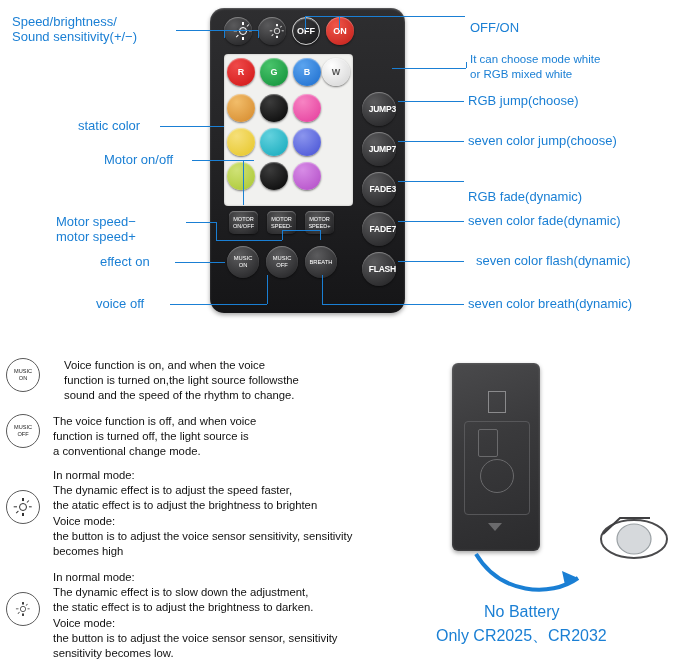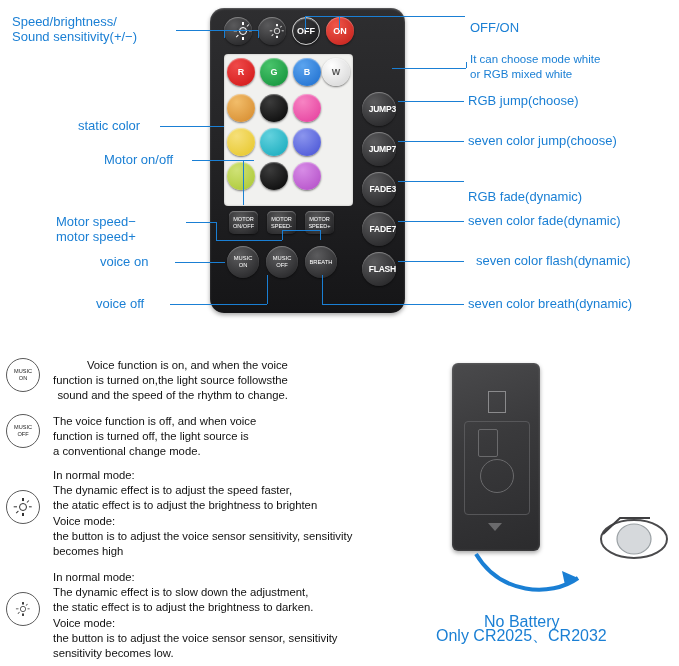--- a/index.html
+++ b/index.html
@@ -250,30 +250,30 @@
 <div class="label abs" style="left:470px;top:52px;font-size:11.5px;">It can choose mode white
 or RGB mixed white</div>
 <div class="label abs" style="left:78px;top:118px;">static color</div>
 <div class="label abs" style="left:468px;top:93px;">RGB jump(choose)</div>
 <div class="label abs" style="left:468px;top:133px;">seven color jump(choose)</div>
 <div class="label abs" style="left:104px;top:152px;">Motor on/off</div>
 <div class="label abs" style="left:468px;top:189px;">RGB fade(dynamic)</div>
 <div class="label abs" style="left:56px;top:214px;">Motor speed−
 motor speed+</div>
 <div class="label abs" style="left:468px;top:213px;">seven color fade(dynamic)</div>
-<div class="label abs" style="left:100px;top:254px;">voice on</div>
+<div class="label abs" style="left:100px;top:254px;">effect on</div>
 <div class="label abs" style="left:476px;top:253px;">seven color flash(dynamic)</div>
 <div class="label abs" style="left:96px;top:296px;">voice off</div>
 <div class="label abs" style="left:468px;top:296px;">seven color breath(dynamic)</div>
 
 <div class="legend-ico abs" style="left:6px;top:358px;">
   <span>MUSIC</span>
   <span>ON</span>
 </div>
-<div class="legend-txt abs" style="left:53px;top:358px;text-align:right;">Voice function is on, and when the voice
+<div class="legend-txt abs" style="left:64px;top:358px;">Voice function is on, and when the voice
 function is turned on,the light source followsthe
 sound and the speed of the rhythm to change.</div>
 
 <div class="legend-ico abs" style="left:6px;top:414px;">
   <span>MUSIC</span>
   <span>OFF</span>
 </div>
 <div class="legend-txt abs" style="left:53px;top:414px;">The voice function is off, and when voice
 function is turned off, the light source is
 a conventional change mode.</div>
@@ -326,14 +326,14 @@
     <ellipse cx="36" cy="27" rx="17" ry="15" fill="#d6d9dc" stroke="#9aa0a4" stroke-width="1.2"></ellipse>
     <path d="M5 22 L22 6 L52 6" fill="none" stroke="#3f3f41" stroke-width="2"></path>
   </svg>
 </div>
 
 <svg class="abs" style="left:470px;top:548px;" width="120" height="60">
   <path d="M6 6 C 30 46, 80 50, 108 30" fill="none" stroke="#1a7fd4" stroke-width="4"></path>
   <path d="M108 30 l -16 -7 l 3 14 z" fill="#1a7fd4"></path>
 </svg>
 
-<div class="label abs" style="left:484px;top:604px;font-size:16px;color:#1a7fd4;margin-top:10px;">No Battery</div>
+<div class="label abs" style="left:484px;top:604px;font-size:16px;color:#1a7fd4;">No Battery</div>
 <div class="label abs" style="left:436px;top:628px;font-size:16px;color:#1a7fd4;">Only CR2025、CR2032</div>
 
 </body></html>

